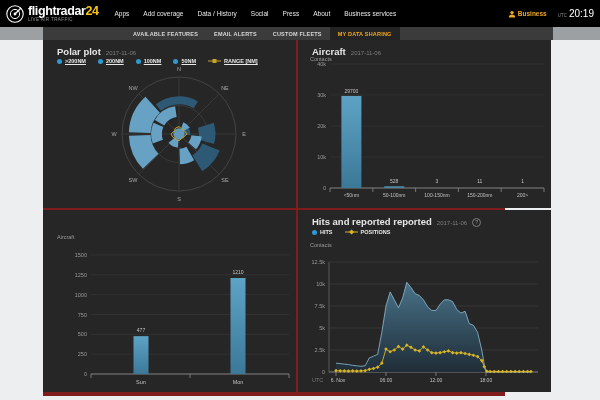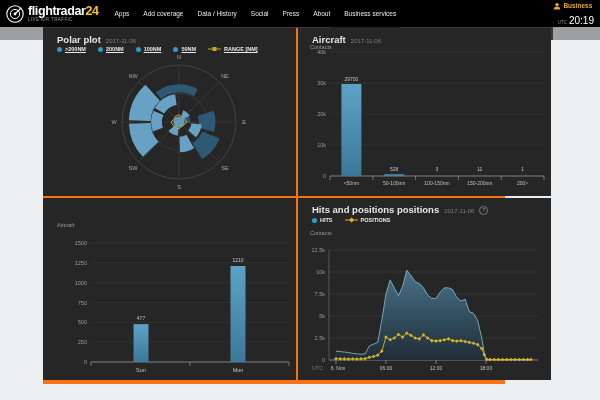--- a/index.html
+++ b/index.html
@@ -8,34 +8,34 @@
   
   .topbar{position:absolute;left:0;top:0;width:600px;height:27px;background:#000;
           display:flex;align-items:center;}
   .logo{display:flex;align-items:center;margin-left:5px;}
   .logo-text{margin-left:3px;line-height:1;}
   .logo-main{font-size:12.5px;font-weight:bold;color:#fff;letter-spacing:-0.4px;}
   .logo-main b{color:#f8c511;}
   .logo-tag{font-size:4.5px;color:#9a9a9a;letter-spacing:0.4px;margin-top:1px;}
   .topnav{display:flex;margin-left:16px;gap:14px;}
   .topnav .nav-item{font-size:6.5px;color:#e8e8e8;cursor:pointer;}
-  .top-right{margin-left:auto;display:flex;align-items:center;margin-right:6px;gap:5px;flex-direction:column;}
+  .top-right{margin-left:auto;display:flex;align-items:center;margin-right:6px;gap:5px;}
   .biz{display:flex;align-items:center;gap:2px;font-size:6.5px;font-weight:bold;color:#f0a829;}
   .utc-wrap{display:flex;align-items:baseline;gap:2px;margin-left:6px;}
   .utc-lbl{font-size:4.5px;color:#8a8a8a;}
   .utc-time{font-size:10px;color:#fff;}
   
   .subnav-row{position:absolute;left:0;top:27px;width:600px;height:13px;background:#9da0a3;}
   .subnav{position:absolute;left:43px;top:0;width:510px;height:13px;background:#3b3b3b;
           display:flex;align-items:stretch;padding-left:82px;box-sizing:border-box;}
   .subnav .tab{font-size:5.5px;font-weight:bold;color:#d8d8d8;display:flex;align-items:center;
                padding:0 8px;letter-spacing:0.2px;cursor:pointer;}
   .subnav .tab.active{background:#232323;color:#f5a81c;}
   
-  .content{position:absolute;left:43px;top:28px;width:462px;height:356px;background:#f97316;
+  .content{position:absolute;left:43px;top:40px;width:462px;height:356px;background:#7f1d1d;
            display:grid;grid-template-columns:253px 253px;grid-template-rows:168px 182px;
            gap:2px;padding:0;box-sizing:border-box;}
   .panel{position:relative;background:#262626;overflow:hidden;}
   .panel-head{position:absolute;left:14px;top:6px;display:flex;align-items:baseline;gap:5px;white-space:nowrap;}
   .p-title{font-size:9.5px;font-weight:bold;color:#e6e6e6;}
   .p-date,.p-sub{font-size:6px;color:#7d7d7d;}
   .help{width:7px;height:7px;border:1px solid #7d7d7d;border-radius:50%;color:#9a9a9a;
         font-size:5px;display:inline-flex;align-items:center;justify-content:center;
         transform:translateY(-1px);cursor:pointer;}
   .legend{position:absolute;left:14px;display:flex;gap:12px;align-items:center;}
@@ -238,21 +238,21 @@
         <text x="195" y="34.006666666666675" fill="#c5c5c5" font-size="5" text-anchor="middle">1210</text>
         <text x="195" y="144" fill="#c0c0c0" font-size="5.5" text-anchor="middle">Mon</text>
         <line x1="48" y1="134" x2="48" y2="138" stroke="#8a8a8a" stroke-width="0.8"></line>
         <line x1="147" y1="134" x2="147" y2="138" stroke="#8a8a8a" stroke-width="0.8"></line>
         <line x1="246" y1="134" x2="246" y2="138" stroke="#8a8a8a" stroke-width="0.8"></line>
       </svg>
   </div>
 
   <div class="panel">
     <div class="panel-head">
-      <span class="p-title">Hits and positions positions</span>
+      <span class="p-title">Hits and reported reported</span>
       <span class="p-date">2017-11-06</span>
       <span class="help">?</span>
     </div>
     <div class="legend" style="top:19px">
       <span class="leg-item">
           <i class="dot" style="background:#2f9ad0"></i>
           <span>HITS</span>
         </span>
       <span class="leg-item">
         <svg width="13" height="6" viewBox="0 0 13 6" style="position:static">

